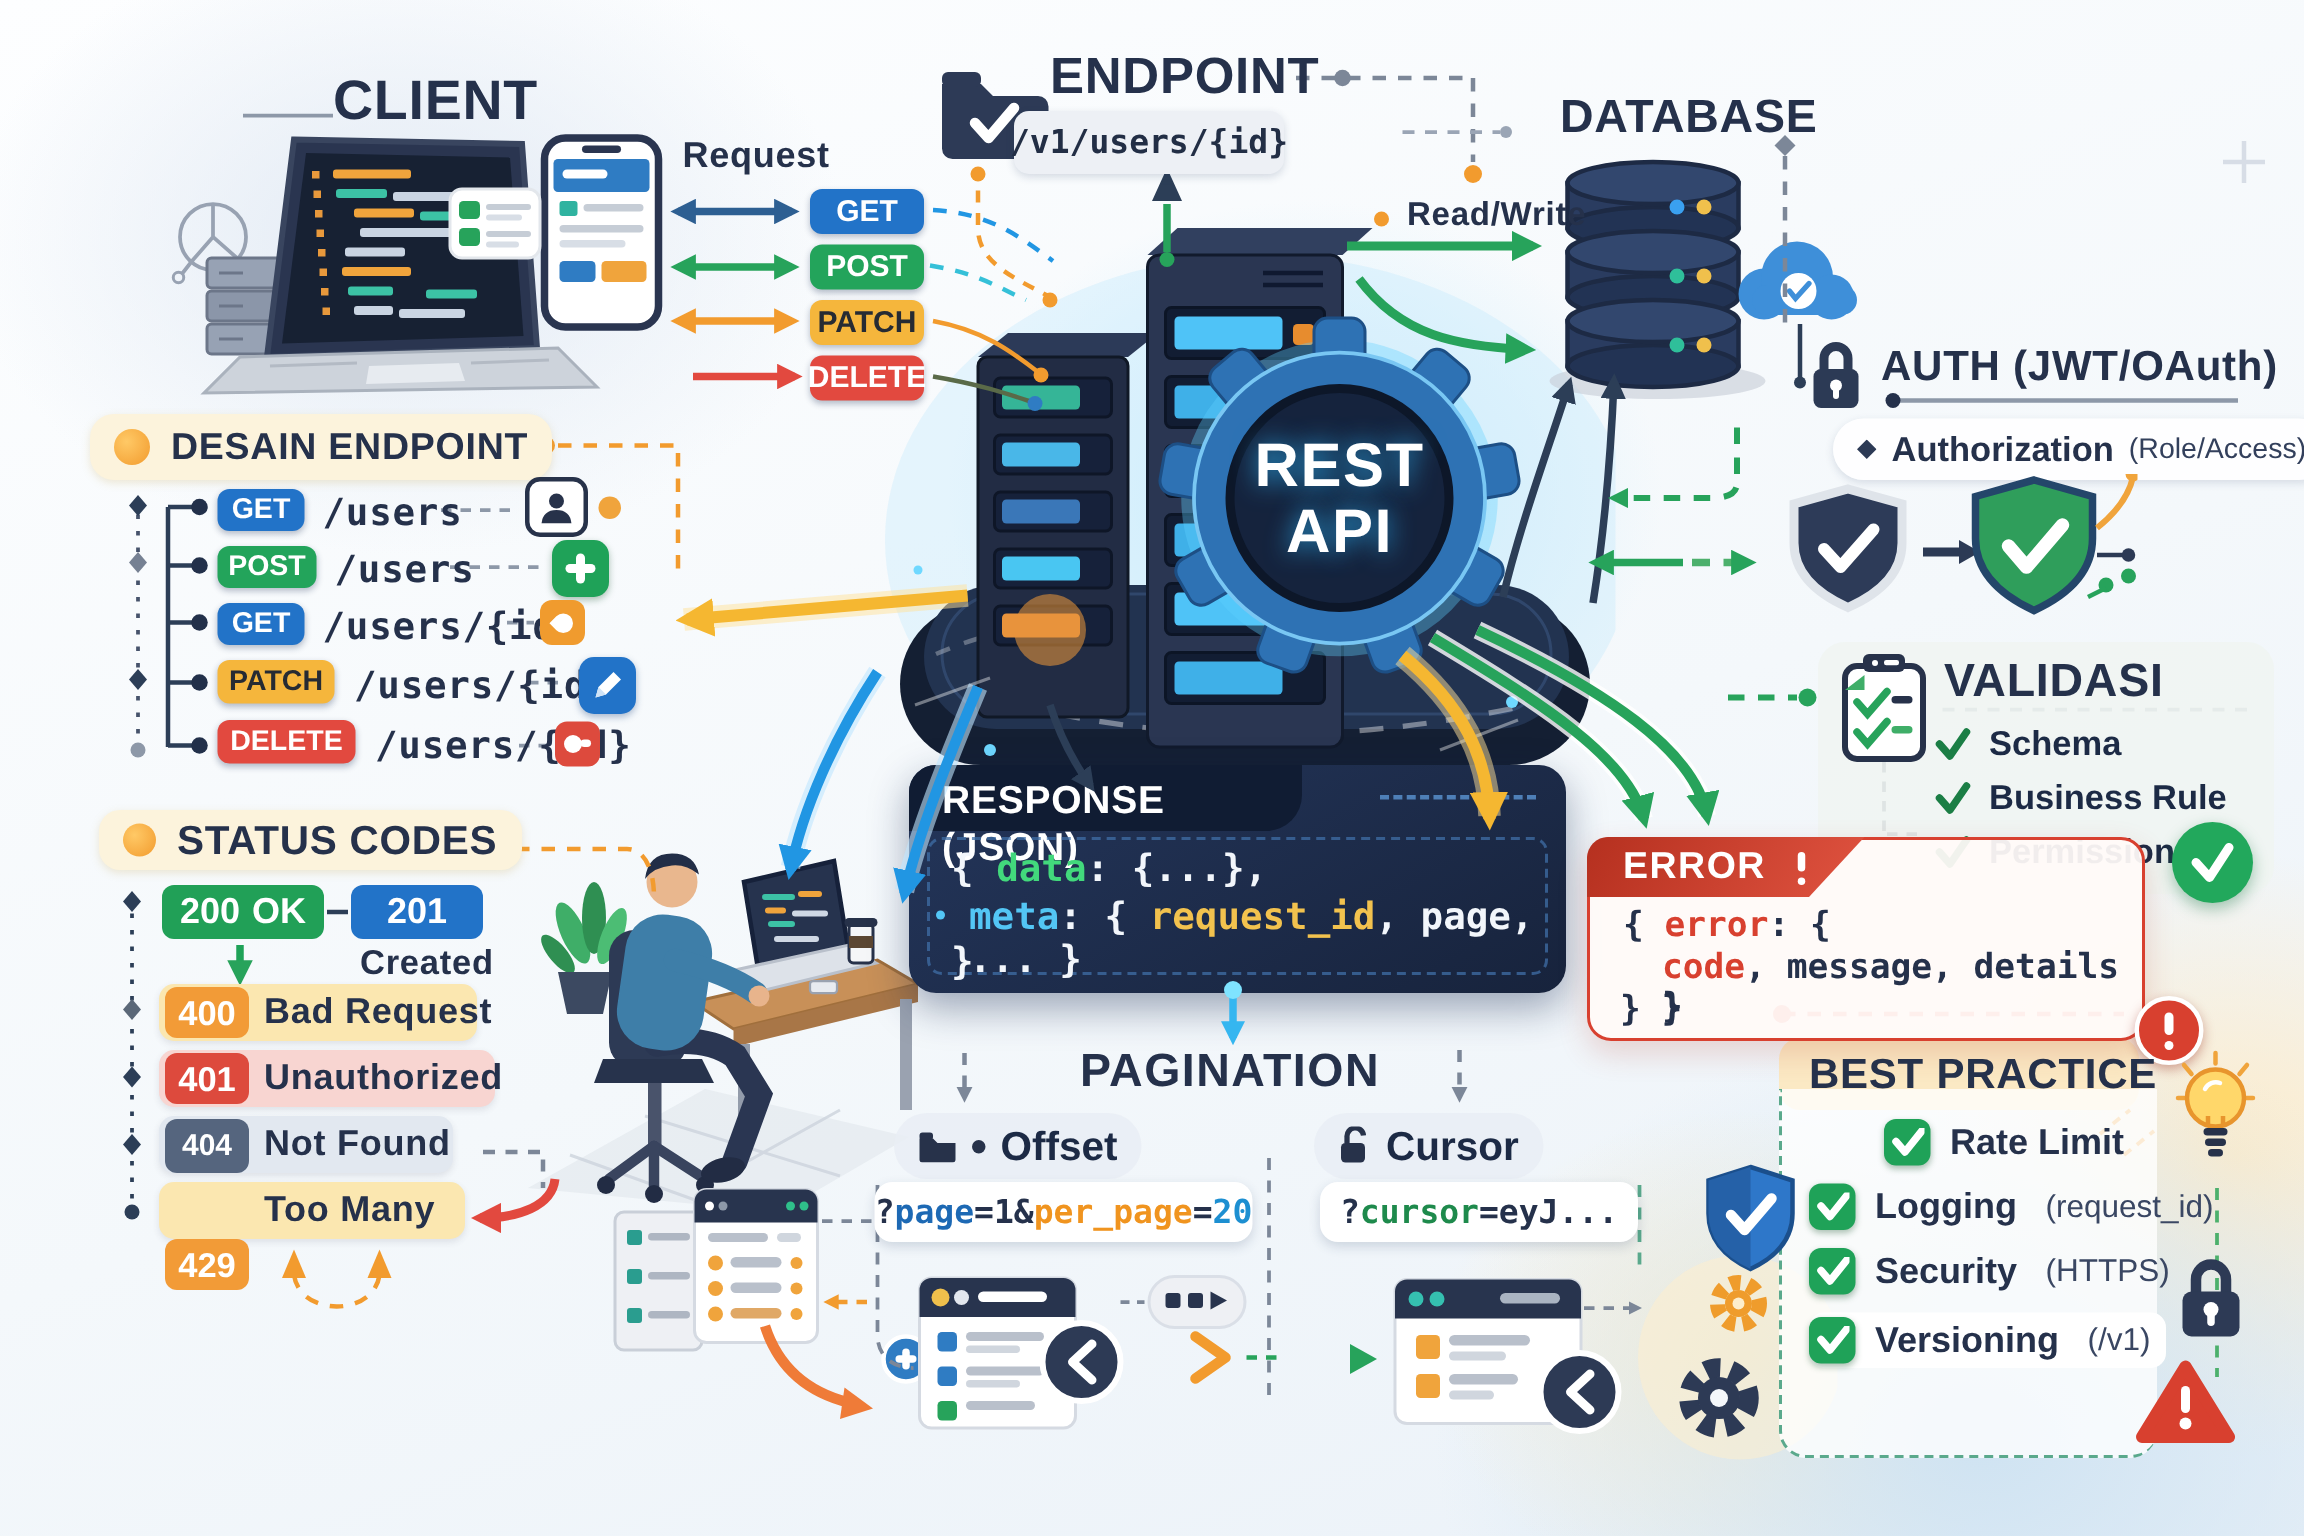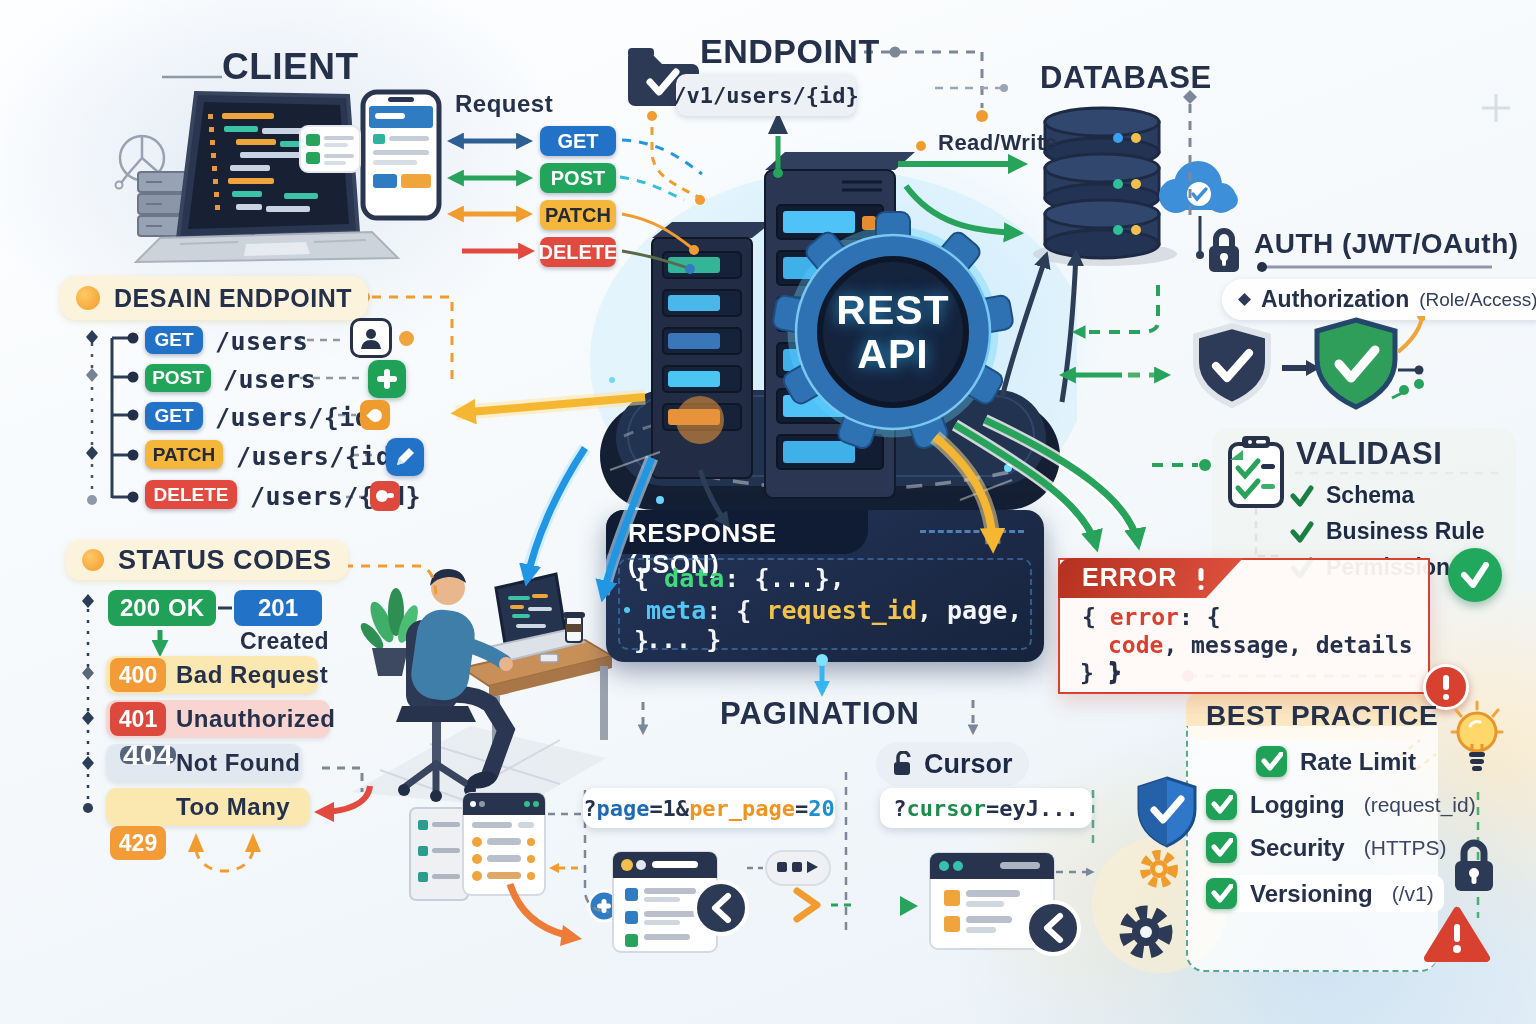--- a/index.html
+++ b/index.html
@@ -596,21 +596,21 @@
     <span class="cw">{ </span><span class="cgreen">data</span><span class="cw">: {...},</span>
   </div>
   <div class="abs" style="left:18px;top:97px;width:6px;height:6px;background:#53c6f5;border-radius:50%"></div>
   <div class="abs mono" style="left:40px;top:86px;font-size:25px;font-weight:bold">
     <span class="ccyan">meta</span><span class="cw">: { </span><span class="camber">request_id</span><span class="cw">, page, ... }</span>
   </div>
   <div class="abs mono cw" style="left:28px;top:116px;font-size:25px;font-weight:bold">}</div>
 </div>
 
 <div class="abs z3" style="left:1058px;top:558px;width:372px;height:136px;background:rgba(255,250,248,.94);
-     border:2.5px solid #d8402f;border-radius:0;box-shadow:0 8px 20px rgba(180,60,40,.2)">
+     border:2.5px solid #d8402f;border-radius:16px;box-shadow:0 8px 20px rgba(180,60,40,.2)">
   <div class="abs" style="left:-2px;top:-2px;width:185px;height:40px;background:linear-gradient(120deg,#b5301f,#e05340);
        clip-path:polygon(0 0,100% 0,80% 100%,0 100%);border-radius:14px 0 0 0">
     <div style="padding:5px 0 0 24px;color:#fff;font-weight:bold;font-size:25px;letter-spacing:1px">ERROR</div>
   </div>
   <div class="abs" style="left:132px;top:6px;width:18px;height:26px">
     <div class="bang-bar" style="top:2px;width:5px;height:13px"></div>
     <div class="bang-bar" style="top:19px;width:5px;height:5px;border-radius:50%"></div>
   </div>
   <div class="abs mono" style="left:22px;top:44px;font-size:23px;font-weight:bold">
     <span class="cnavy">{ </span><span class="cred">error</span><span class="cnavy">: {</span>
@@ -621,20 +621,28 @@
   <div class="abs mono cnavy" style="left:20px;top:100px;font-size:23px;font-weight:bold">} }</div>
 </div>
 <div class="abs z3" style="left:1423px;top:664px;width:46px;height:46px;border-radius:50%;background:#d8402f;
      border:3px solid #fff;box-shadow:0 3px 8px rgba(150,40,30,.4)">
   <div class="bang-bar" style="top:8px;width:6px;height:15px"></div>
   <div class="bang-bar" style="top:27px;width:6px;height:6px;border-radius:50%"></div>
 </div>
 
 <div class="abs z3 ttl" style="left:720px;top:696px;font-size:31px;letter-spacing:1px">PAGINATION</div>
 
+<div class="abs z3 subpill" style="left:596px;top:742px;height:44px;font-size:27px">
+  <svg width="26" height="21" viewBox="0 0 26 21">
+    <path d="M1,5 h9 l3,3 h12 v11 a2,2 0 0 1 -2,2 h-20 a2,2 0 0 1 -2,-2 z" fill="#27324a"></path>
+        <rect x="1" y="1" width="9" height="5" rx="2" fill="#27324a"></rect>
+  </svg>
+  <div style="width:9px;height:9px;border-radius:50%;background:#27324a"></div>
+  <span>Offset</span>
+</div>
 <div class="abs z3 qpill mono" style="left:583px;top:788px;width:252px;height:40px;font-size:22px">
   <span class="cnavy">?</span>
       <span class="cblue">page</span>
       <span class="cnavy">=1&amp;</span>
       <span class="corange">per_page</span>
       <span class="cnavy">=</span>
       <span class="cbblue">20</span>
 </div>
 
 <div class="abs z3 subpill" style="left:876px;top:742px;height:44px;font-size:27px">
@@ -833,21 +841,21 @@
 <div class="abs z3 scode" style="left:110px;top:658px;width:56px;height:34px;background:#f29b37;font-size:23px">
       <span>400</span>
     </div>
 <div class="abs z3 ttl" style="left:176px;top:661px;font-size:24px">Bad Request</div>
 <div class="abs z3 rowbg" style="left:106px;top:700px;width:224px;height:38px;background:#f8d5d1"></div>
 <div class="abs z3 scode" style="left:110px;top:702px;width:56px;height:34px;background:#dd4a3d;font-size:23px">
       <span>401</span>
     </div>
 <div class="abs z3 ttl" style="left:176px;top:705px;font-size:24px">Unauthorized</div>
 <div class="abs z3 rowbg" style="left:106px;top:744px;width:196px;height:38px;background:#e2e8f0"></div>
-<div class="abs z3 scode" style="left:120px;top:746px;width:56px;height:18px;background:#55657e;font-size:30px">
+<div class="abs z3 scode" style="left:110px;top:746px;width:56px;height:36px;background:#55657e;font-size:20px">
       <span>404</span>
     </div>
 <div class="abs z3 ttl" style="left:176px;top:749px;font-size:24px">Not Found</div>
 <div class="abs z3 rowbg" style="left:106px;top:788px;width:204px;height:38px;background:#fbe7b0"></div>
 <div class="abs z3 scode" style="left:110px;top:826px;width:56px;height:34px;background:#f29b37;font-size:23px">
       <span>429</span>
     </div>
 <div class="abs z3 ttl" style="left:176px;top:793px;font-size:24px">Too Many</div>
 
 <div class="abs z3 band" style="left:60px;top:276px;height:44px;border-radius:16px">

